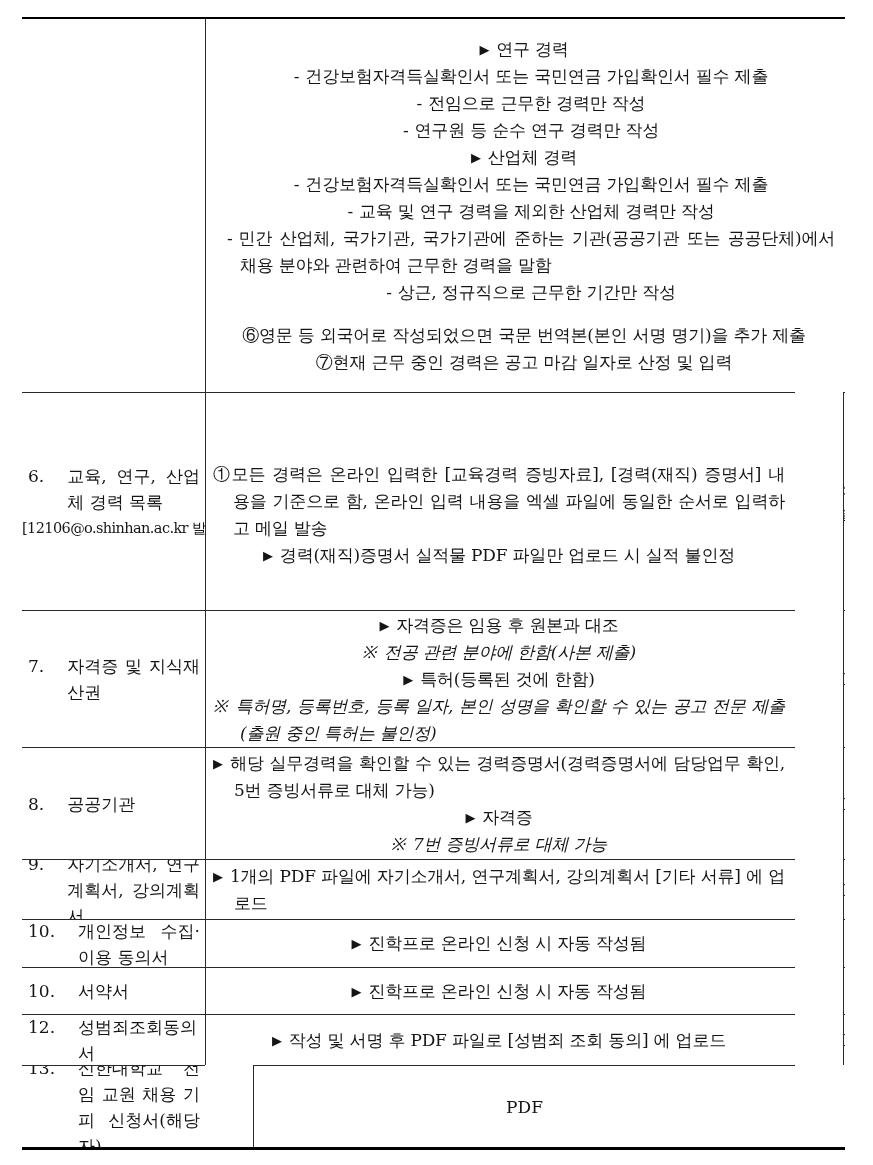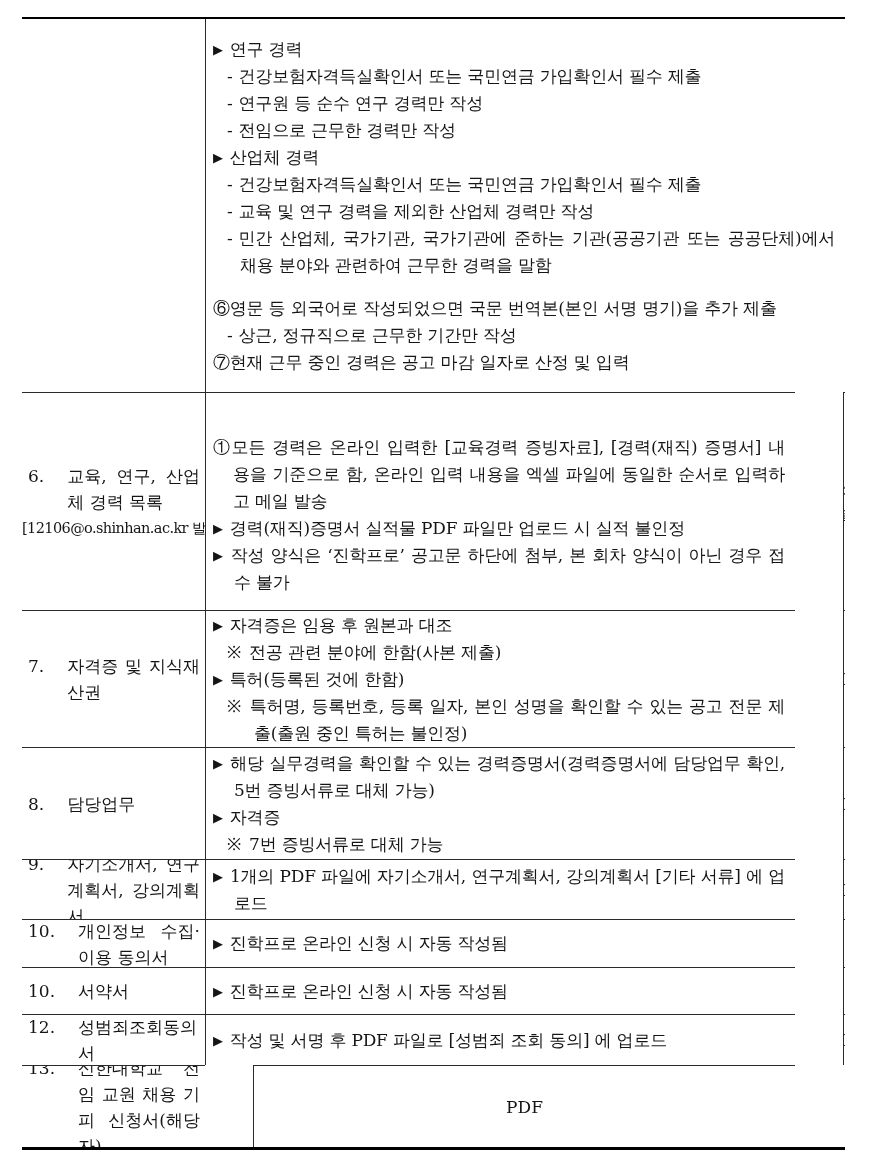--- a/index.html
+++ b/index.html
@@ -6,89 +6,88 @@
   .page{position:relative;width:873px;height:1165px;background:#ffffff;overflow:hidden;
         font-family:"DejaVu Serif","Liberation Serif",serif;color:#151515;font-size:17px;}
   .doc-table{position:absolute;left:22px;top:17px;width:823px;
         display:grid;
         grid-template-columns:183px 590px 50px;
         grid-template-rows:373px 218px 137px 112px 60px 48px 47px 51px 82px;
         border-top:2px solid #000;border-bottom:3px solid #000;}
   .cell{box-sizing:border-box;overflow:hidden;border-top:1px solid #2a2a2a;}
   .cell.first{border-top:none;}
   .left{display:flex;flex-direction:column;justify-content:center;padding:3px 5px 3px 6px;line-height:26px;}
-  .mid{display:flex;flex-direction:column;justify-content:center;padding:3px 10px 3px 7px;border-left:1px solid #2a2a2a;}
+  .mid{display:flex;flex-direction:column;justify-content:center;padding:3px 10px 3px 7px;border-left:1px solid #2a2a2a;align-items:center;}
   .mid.merged{grid-column:2 / 4;}
   .fmt{display:flex;align-items:center;justify-content:center;border-left:1px solid #2a2a2a;margin-left:48px;}
   .title{display:flex;align-items:flex-start;}
   .num{flex:none;margin-right:7px;white-space:nowrap;}
   .txt{flex:1 1 auto;text-align:justify;margin-left:16px;}
   .title2{text-align:center;font-size:14.5px;letter-spacing:-0.6px;white-space:nowrap;margin-left:-6px;}
   .it{line-height:27px;text-align:justify;letter-spacing:-0.2px;}
   .it.bullet{padding-left:21px;text-indent:-21px;}
   .it.dash{margin-left:14px;padding-left:13px;text-indent:-13px;}
-  .it.note{margin-left:14px;padding-left:27px;text-indent:-27px;}
+  .it.note{padding-left:27px;text-indent:-27px;font-style:italic;}
   .it.circled{padding-left:20px;text-indent:-20px;margin-top:26px;}
   .it.plain{padding-left:0;text-indent:0;}
   .it.gap-sm{margin-top:16px;}
   .it.gap-lg{}
   .mk{display:inline;}
   .it.bullet .mk{font-size:13px;vertical-align:1px;margin-right:7px;}
   .it.dash .mk{margin-right:6px;}
   .it.note .mk{margin-right:8px;}
 </style>
 </head>
 <body>
 
 <div class="page">
   <div class="doc-table" id="doc-table">
       <div class="cell left first"></div>
       <div class="cell mid first merged">
         <div class="it bullet"><span class="mk">▶</span><span>연구 경력</span></div>
         <div class="it dash"><span class="mk">-</span><span>건강보험자격득실확인서 또는 국민연금 가입확인서 필수 제출</span></div>
+        <div class="it dash"><span class="mk">-</span><span>전임으로 근무한 경력만 작성</span></div>
         <div class="it dash"><span class="mk">-</span><span>연구원 등 순수 연구 경력만 작성</span></div>
-        <div class="it dash"><span class="mk">-</span><span>전임으로 근무한 경력만 작성</span></div>
         <div class="it bullet"><span class="mk">▶</span><span>산업체 경력</span></div>
         <div class="it dash"><span class="mk">-</span><span>건강보험자격득실확인서 또는 국민연금 가입확인서 필수 제출</span></div>
         <div class="it dash"><span class="mk">-</span><span>교육 및 연구 경력을 제외한 산업체 경력만 작성</span></div>
         <div class="it dash"><span class="mk">-</span><span>민간 산업체, 국가기관, 국가기관에 준하는 기관(공공기관 또는 공공단체)에서 채용 분야와 관련하여 근무한 경력을 말함</span></div>
+        <div class="it dash"><span class="mk">-</span><span>상근, 정규직으로 근무한 기간만 작성</span></div>
         <div class="it plain gap-sm"><span>⑥영문 등 외국어로 작성되었으면 국문 번역본(본인 서명 명기)을 추가 제출</span></div>
-        <div class="it dash"><span class="mk">-</span><span>상근, 정규직으로 근무한 기간만 작성</span></div>
         <div class="it plain gap-lg"><span>⑦현재 근무 중인 경력은 공고 마감 일자로 산정 및 입력</span></div>
       </div>
       <div class="cell left">
         <div class="title">
           <span class="num">6.</span>
           <div class="txt">교육, 연구, 산업체 경력 목록</div>
         </div>
         <div class="title2">[12106@o.shinhan.ac.kr 발송]</div>
       </div>
       <div class="cell mid">
         <div class="it circled"><span>①모든 경력은 온라인 입력한 [교육경력 증빙자료], [경력(재직) 증명서] 내용을 기준으로 함, 온라인 입력 내용을 엑셀 파일에 동일한 순서로 입력하고 메일 발송</span></div>
         <div class="it bullet"><span class="mk">▶</span><span>경력(재직)증명서 실적물 PDF 파일만 업로드 시 실적 불인정</span></div>
-        <div class="it bullet"><span class="mk">▶</span><span>작성 양식은 ‘진학프로’ 공고문 하단에 첨부, 본 회차 양식이 아닌 경우 접수 불가</span></div>
       </div>
       <div class="cell fmt">엑셀</div>
       <div class="cell left">
         <div class="title">
           <span class="num">7.</span>
           <div class="txt">자격증 및 지식재산권</div>
         </div>
       </div>
       <div class="cell mid">
         <div class="it bullet"><span class="mk">▶</span><span>자격증은 임용 후 원본과 대조</span></div>
         <div class="it note"><span class="mk">※</span><span>전공 관련 분야에 한함(사본 제출)</span></div>
         <div class="it bullet"><span class="mk">▶</span><span>특허(등록된 것에 한함)</span></div>
         <div class="it note"><span class="mk">※</span><span>특허명, 등록번호, 등록 일자, 본인 성명을 확인할 수 있는 공고 전문 제출(출원 중인 특허는 불인정)</span></div>
       </div>
       <div class="cell fmt">PDF</div>
       <div class="cell left">
         <div class="title">
           <span class="num">8.</span>
-          <div class="txt">담당업무</div>
+          <div class="txt">공공기관</div>
         </div>
       </div>
       <div class="cell mid">
         <div class="it bullet"><span class="mk">▶</span><span>해당 실무경력을 확인할 수 있는 경력증명서(경력증명서에 담당업무 확인, 5번 증빙서류로 대체 가능)</span></div>
         <div class="it bullet"><span class="mk">▶</span><span>자격증</span></div>
         <div class="it note"><span class="mk">※</span><span>7번 증빙서류로 대체 가능</span></div>
       </div>
       <div class="cell fmt">PDF</div>
       <div class="cell left">
         <div class="title">

